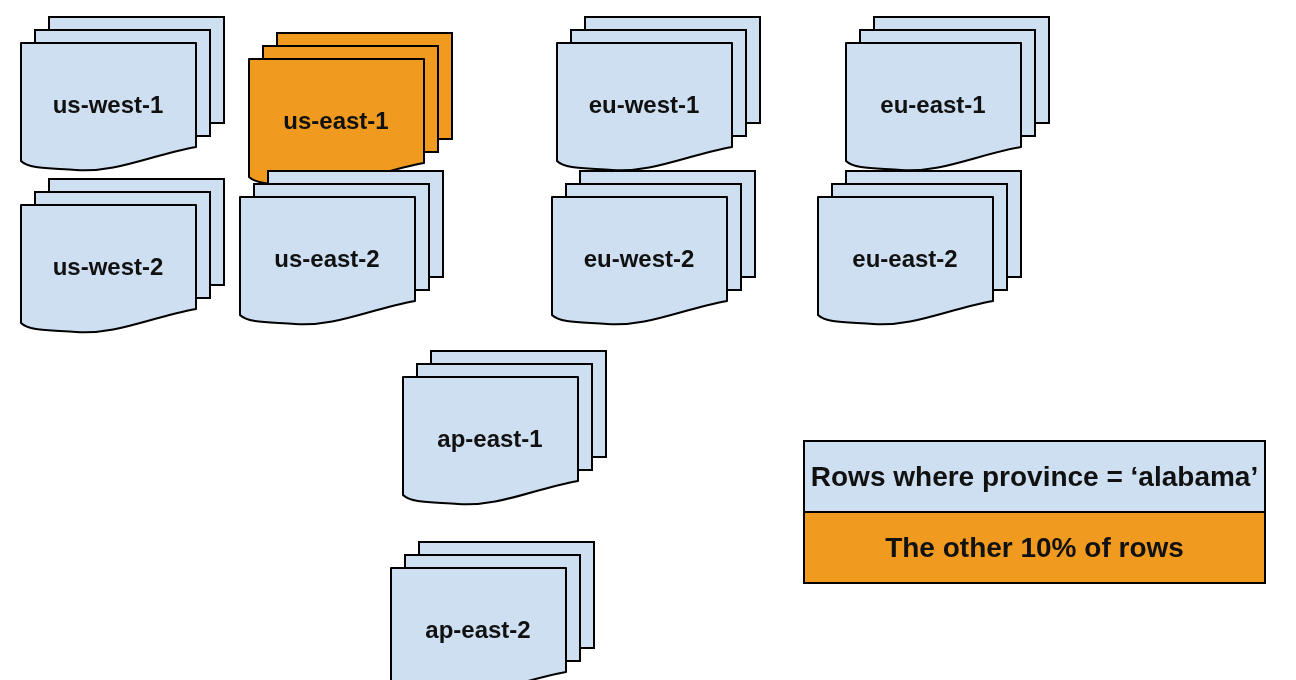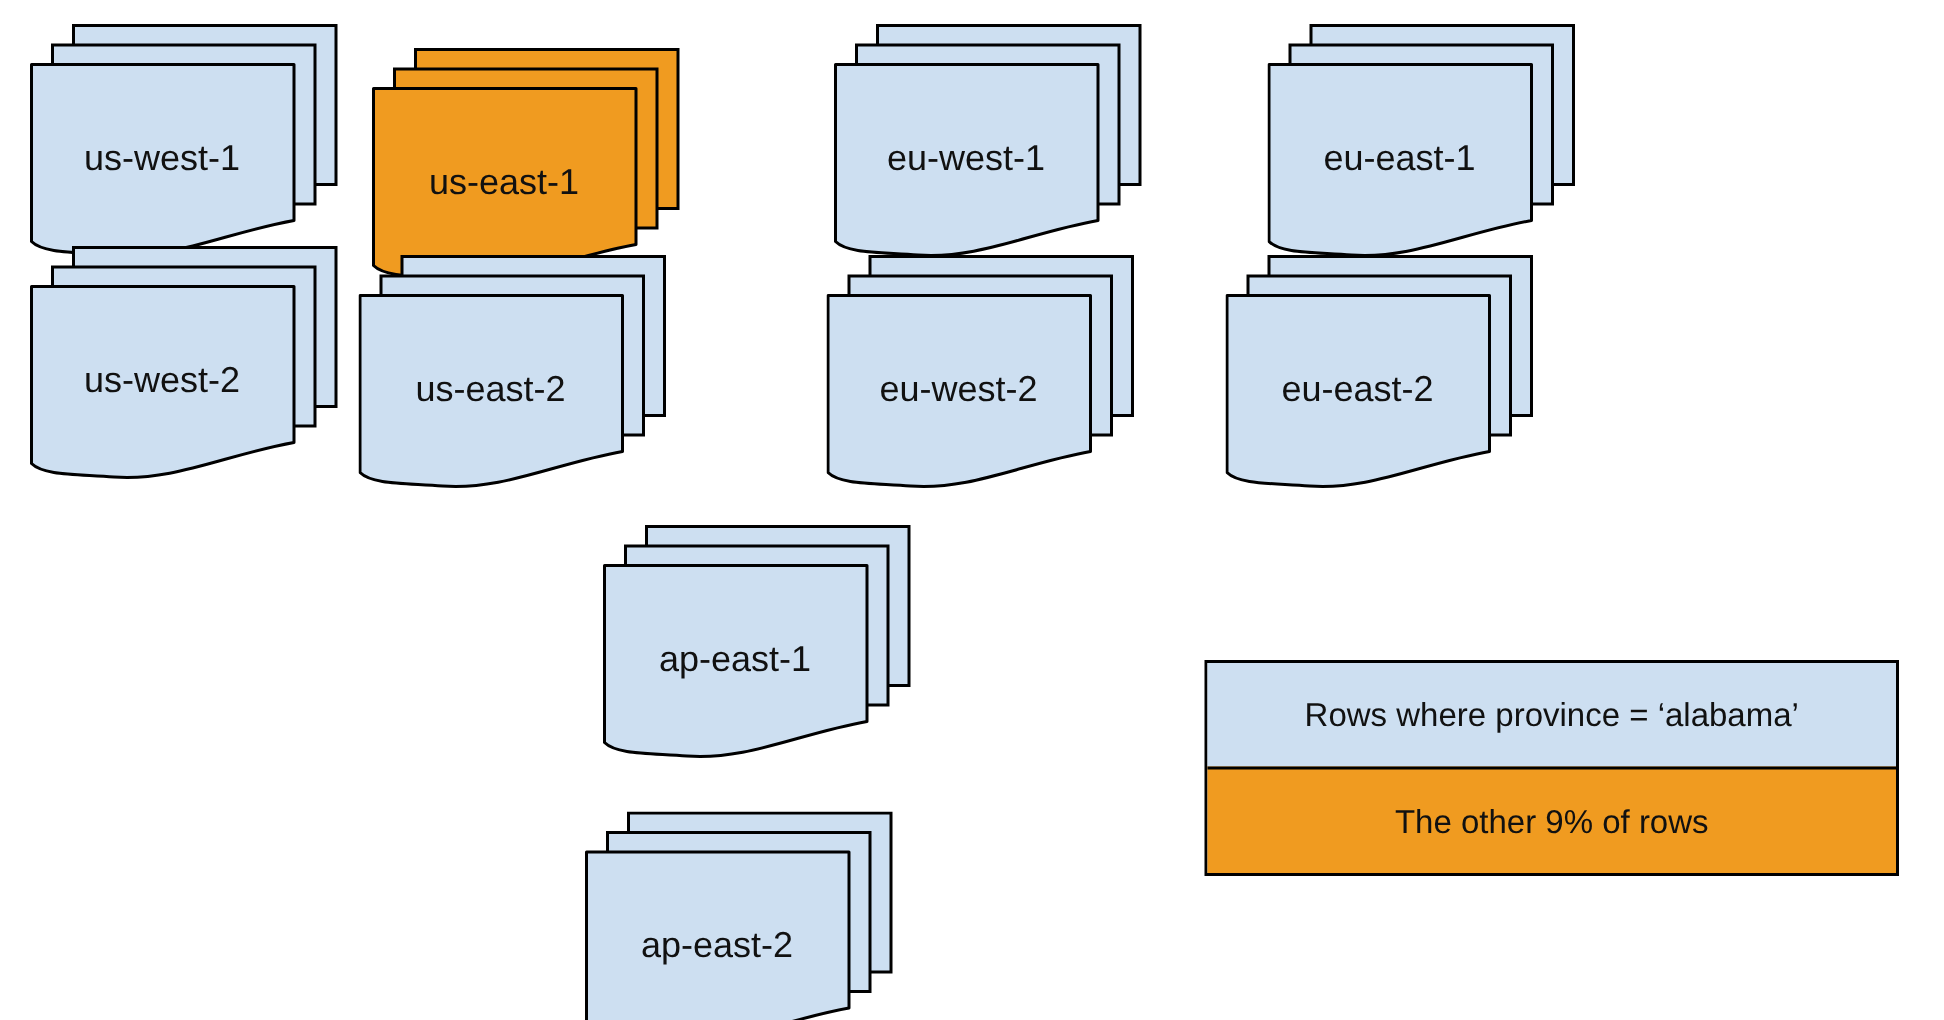--- a/index.html
+++ b/index.html
@@ -7,20 +7,21 @@
     padding: 0;
     background: #ffffff;
     font-family: "Liberation Sans", sans-serif;
   }
   #canvas {
     position: relative;
     width: 1296px;
     height: 680px;
     background: #ffffff;
     overflow: hidden;
+    font-weight: bold;
   }
   .stack {
     position: absolute;
     width: 206px;
     height: 158px;
   }
   .stack svg { display: block; }
   .stack text {
     font-family: "Liberation Sans", sans-serif;
     font-size: 24px;
@@ -35,21 +36,21 @@
     border: 2px solid #000000;
     box-sizing: border-box;
     display: flex;
     flex-direction: column;
   }
   .legend-row {
     flex: 1 1 0;
     display: flex;
     align-items: center;
     justify-content: center;
-    font-size: 22px;
+    font-size: 28px;
     color: #111111;
   }
   .legend-row + .legend-row {
     border-top: 2px solid #000000;
   }
 </style>
 </head>
 <body>
 
 <div id="canvas">
@@ -79,21 +80,21 @@
         </svg>
       </div>
       <div class="stack" style="left: 805px; top: 16px; margin-left: 40px;">
         <svg width="206" height="158" viewBox="0 0 206 158">
           <rect x="29" y="1" width="175" height="106" fill="#cddff1" stroke="#000000" stroke-width="2"></rect>
           <rect x="15" y="14" width="175" height="106" fill="#cddff1" stroke="#000000" stroke-width="2"></rect>
           <path transform="translate(1,27)" d="M0,0 L175,0 L175,104 C130,112 95,130 55,127 C30,125 8,126 0,118 Z" fill="#cddff1" stroke="#000000" stroke-width="2" stroke-linejoin="round"></path>
           <text x="88" y="97" text-anchor="middle">eu-east-1</text>
         </svg>
       </div>
-      <div class="stack" style="left: 20px; top: 164px; text-align: center;">
+      <div class="stack" style="left: 20px; top: 178px; text-align: center;">
         <svg width="206" height="158" viewBox="0 0 206 158">
           <rect x="29" y="1" width="175" height="106" fill="#cddff1" stroke="#000000" stroke-width="2"></rect>
           <rect x="15" y="14" width="175" height="106" fill="#cddff1" stroke="#000000" stroke-width="2"></rect>
           <path transform="translate(1,27)" d="M0,0 L175,0 L175,104 C130,112 95,130 55,127 C30,125 8,126 0,118 Z" fill="#cddff1" stroke="#000000" stroke-width="2" stroke-linejoin="round"></path>
           <text x="88" y="97" text-anchor="middle">us-west-2</text>
         </svg>
       </div>
       <div class="stack" style="left: 239px; top: 170px;">
         <svg width="206" height="158" viewBox="0 0 206 158">
           <rect x="29" y="1" width="175" height="106" fill="#cddff1" stroke="#000000" stroke-width="2"></rect>
@@ -134,16 +135,16 @@
           <text x="88" y="97" text-anchor="middle">ap-east-2</text>
         </svg>
       </div>
     </div>
 
   <div id="legend">
     <div class="legend-row" style="background: rgb(205, 223, 241);">
       <span>Rows where province = ‘alabama’</span>
     </div>
     <div class="legend-row" style="background: rgb(240, 155, 32);">
-      <span>The other 9% of rows</span>
+      <span>The other 10% of rows</span>
     </div>
   </div>
 </div>
 
 </body></html>

